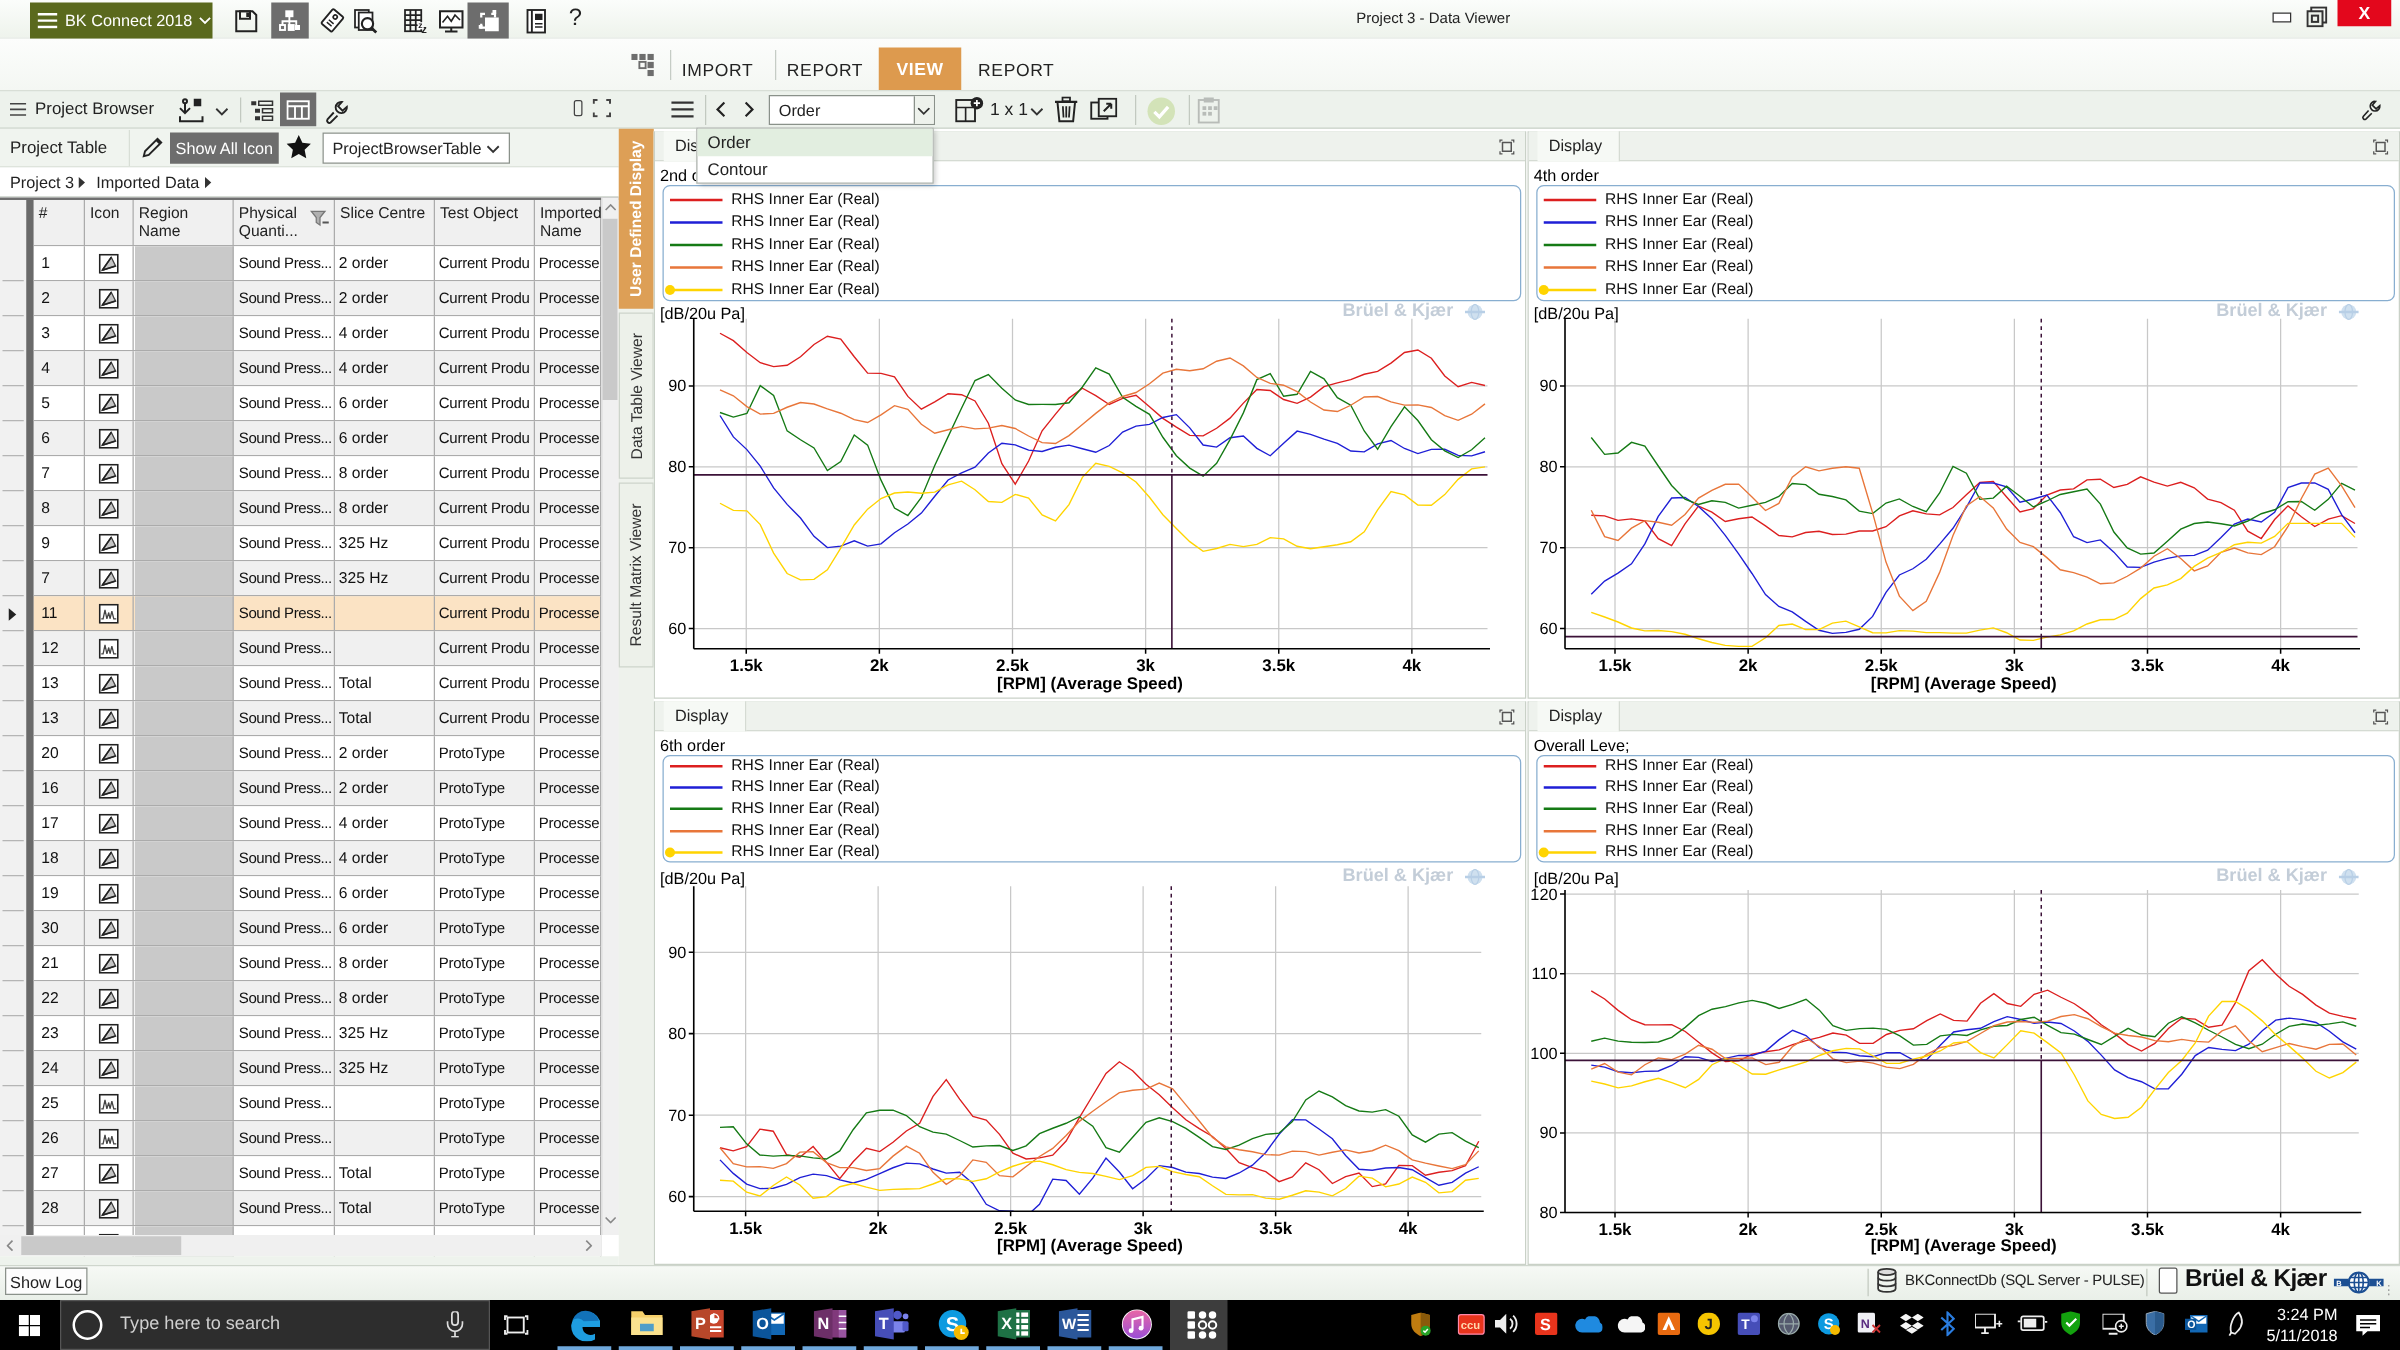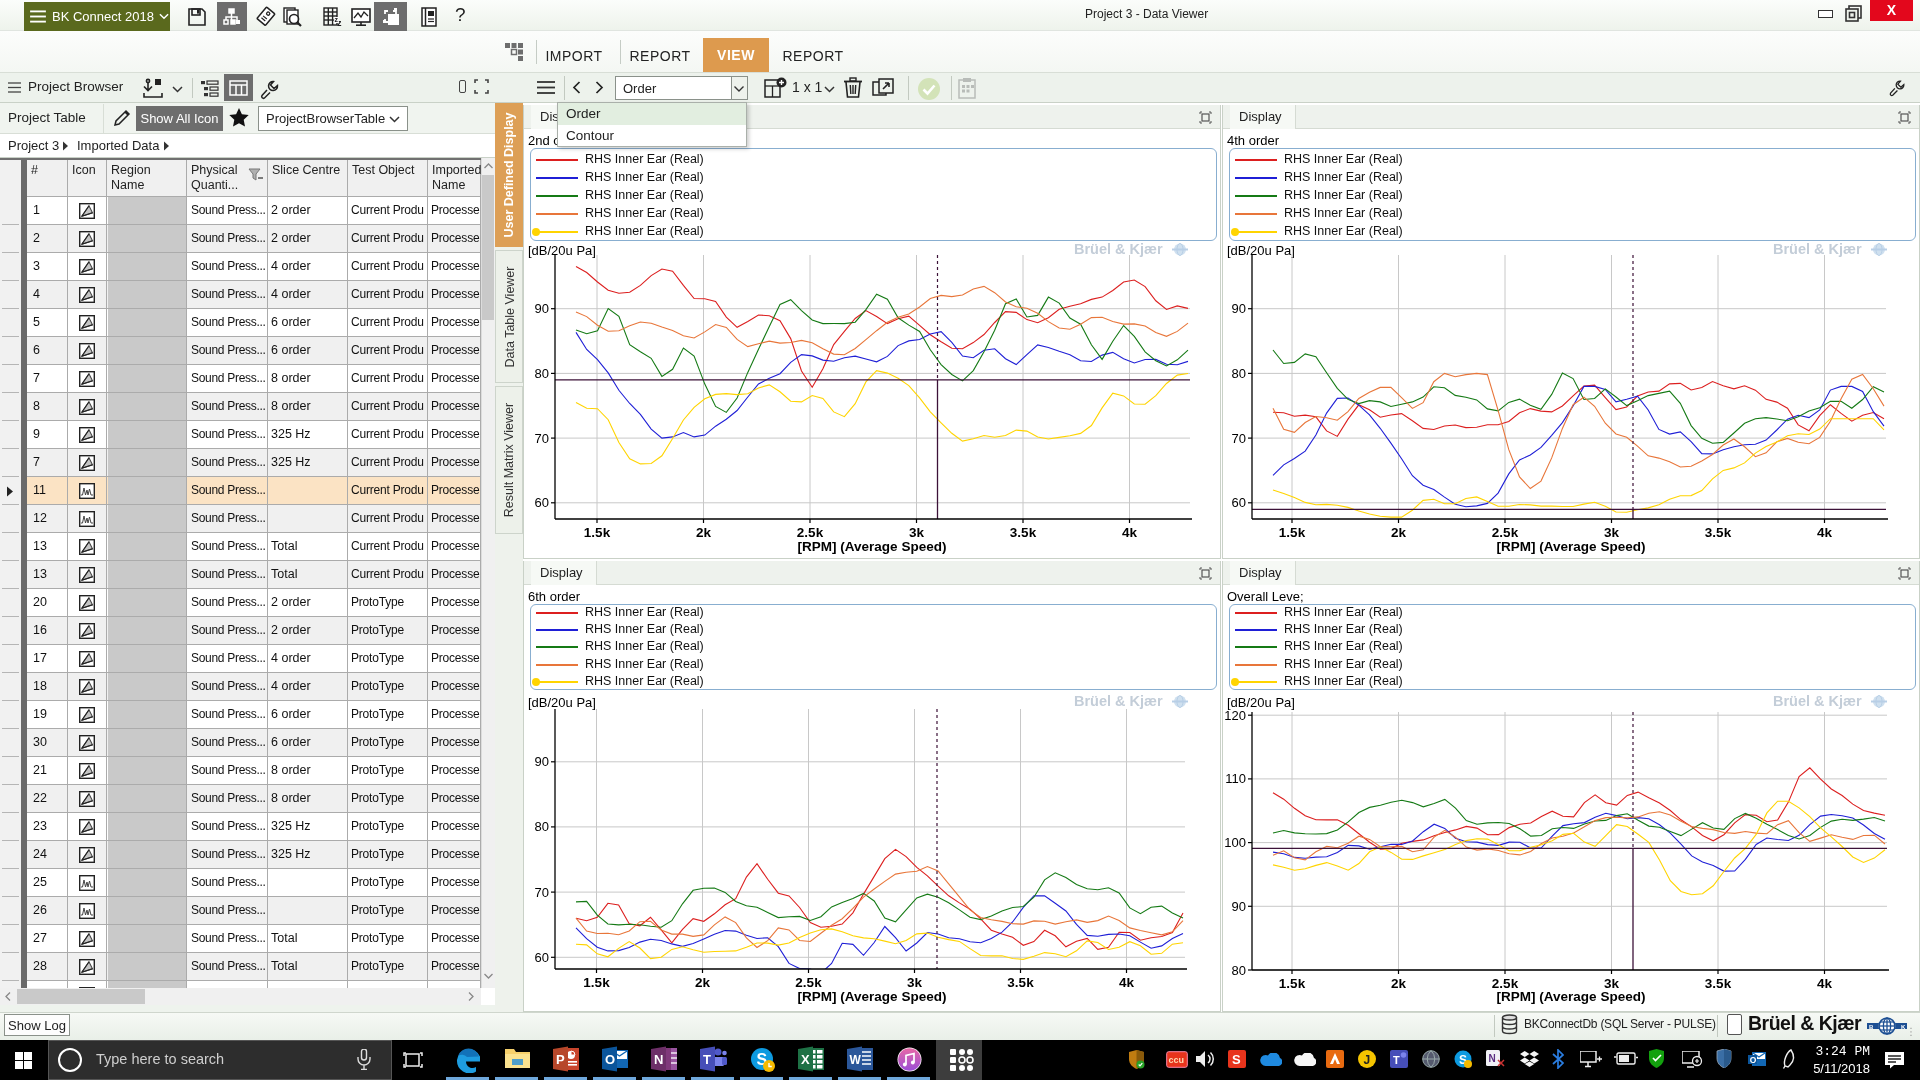--- a/index.html
+++ b/index.html
@@ -1463,21 +1463,21 @@
       <rect x="4" y="2" width="14" height="14" fill="#1267b4"></rect>
       <rect x="5" y="3" width="12" height="6" fill="#fff"></rect>
       <path d="M5 3 l6 4 6 -4" fill="none" stroke="#1267b4" stroke-width="1.2"></path>
       <rect x="0" y="5" width="9" height="9" fill="#0b559b"></rect>
       <text x="1.8" y="12.5" font-size="8.5" fill="#fff" font-weight="bold">O</text>
     </svg></div>
 <div class="abs" style="left:1782px;top:1049px;"><svg width="16" height="20" viewBox="0 0 16 20">
       <path d="M3 17 C1 12 5 3 9 1 c2 3 5 9 -1 15 l-2 2 z" fill="none" stroke="#eee" stroke-width="1.4"></path>
       <path d="M3 17 l-1.5 2.5" stroke="#eee" stroke-width="1.4"></path>
     </svg></div>
-<div class="abs" style="left:1806px;top:1044px;width:64px;text-align:right;font-size:13px;color:#fff;font-family:Liberation Mono, monospace;">3:24 PM</div>
+<div class="abs" style="left:1806px;top:1044px;width:64px;text-align:right;font-size:13px;color:#fff;">3:24 PM</div>
 <div class="abs" style="left:1796px;top:1061px;width:74px;text-align:right;font-size:13px;color:#fff;">5/11/2018</div>
 <svg class="abs" style="left:1884px;top:1051px" width="21" height="18" viewBox="0 0 21 18">
     <path d="M1 1 h19 v13 h-10 l-4 3.5 v-3.5 h-5 z" fill="#fff"></path>
     <g stroke="#000" stroke-width="1.3">
       <line x1="4" y1="5" x2="17" y2="5"></line>
       <line x1="4" y1="8" x2="17" y2="8"></line>
       <line x1="4" y1="11" x2="12" y2="11"></line>
     </g>
   </svg>
 <div class="abs" style="left:557px;top:102px;width:190px;height:45px;background:#fff;border:1px solid #aab0aa;box-shadow:2px 2px 4px rgba(0,0,0,0.2);"></div>

